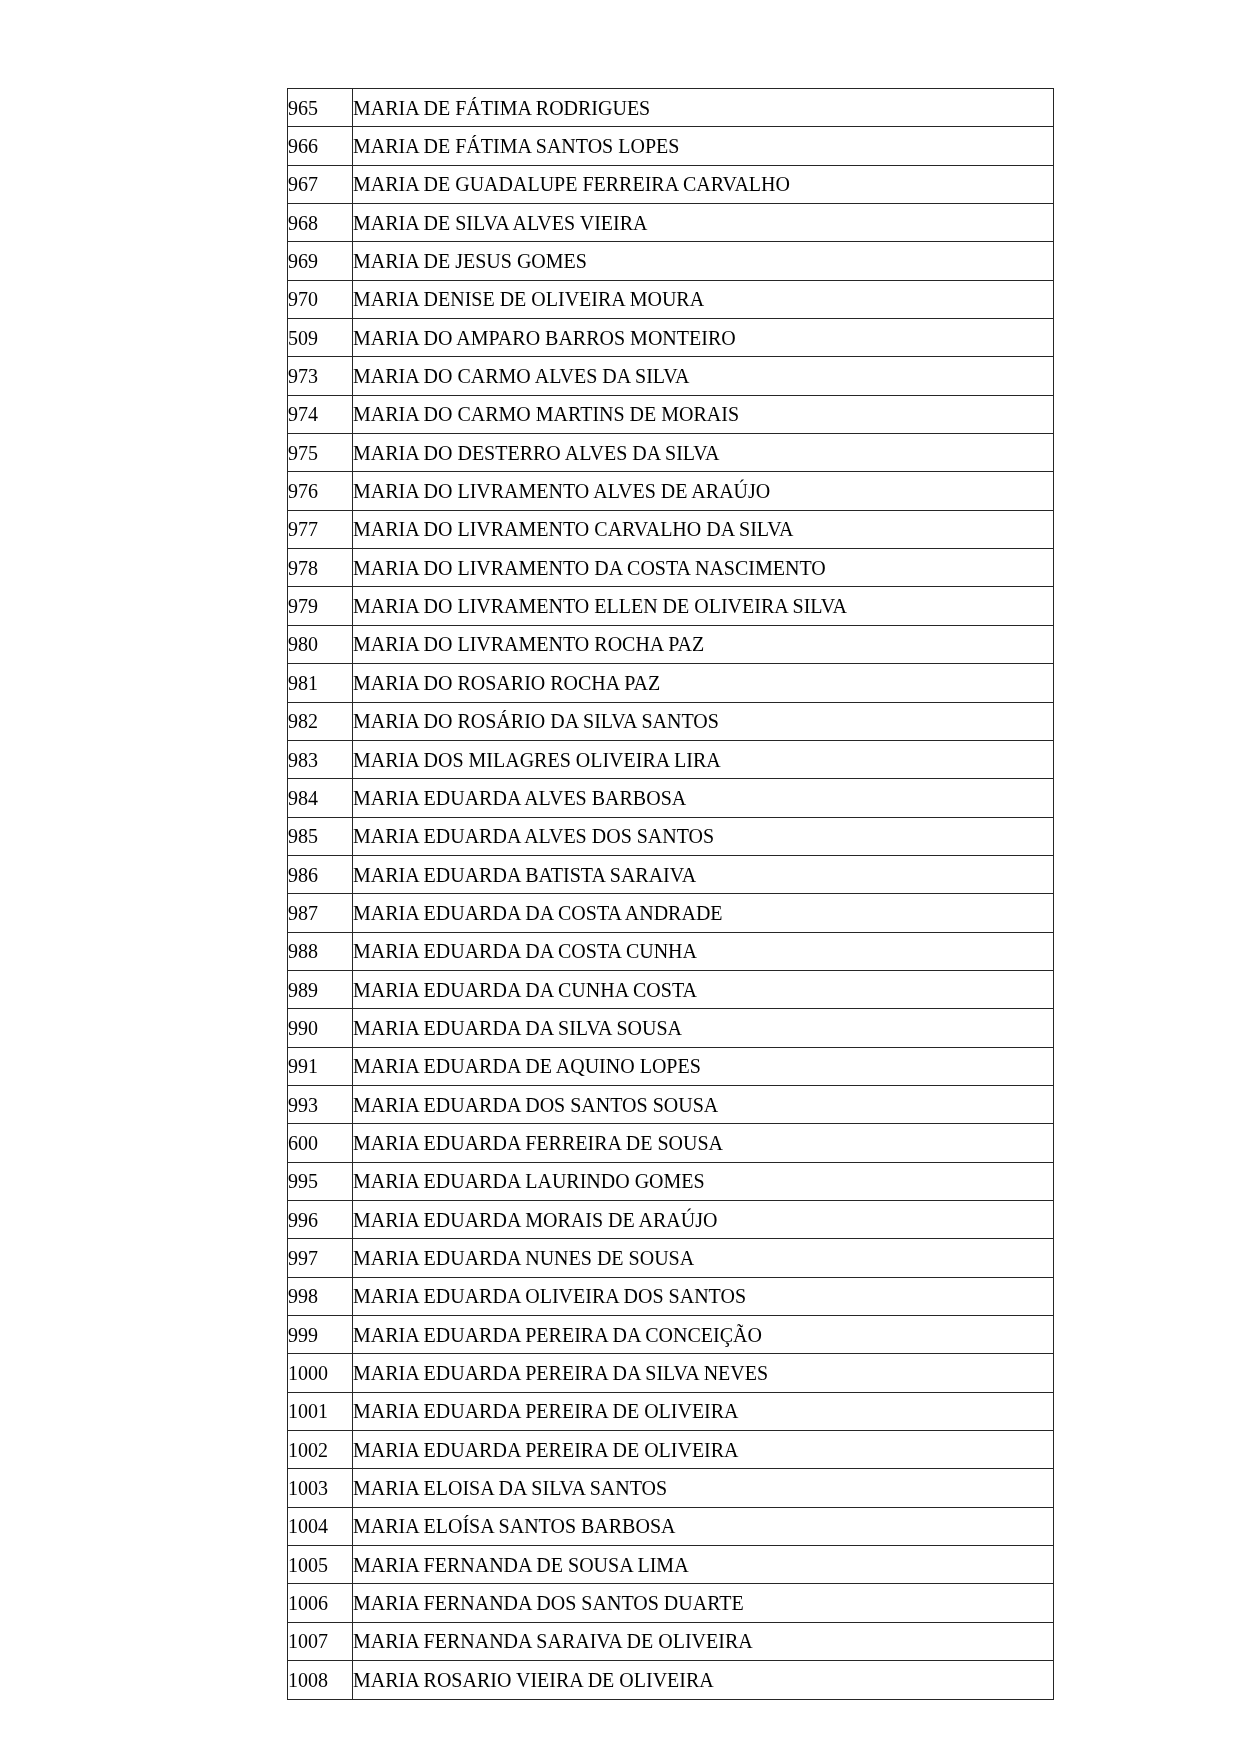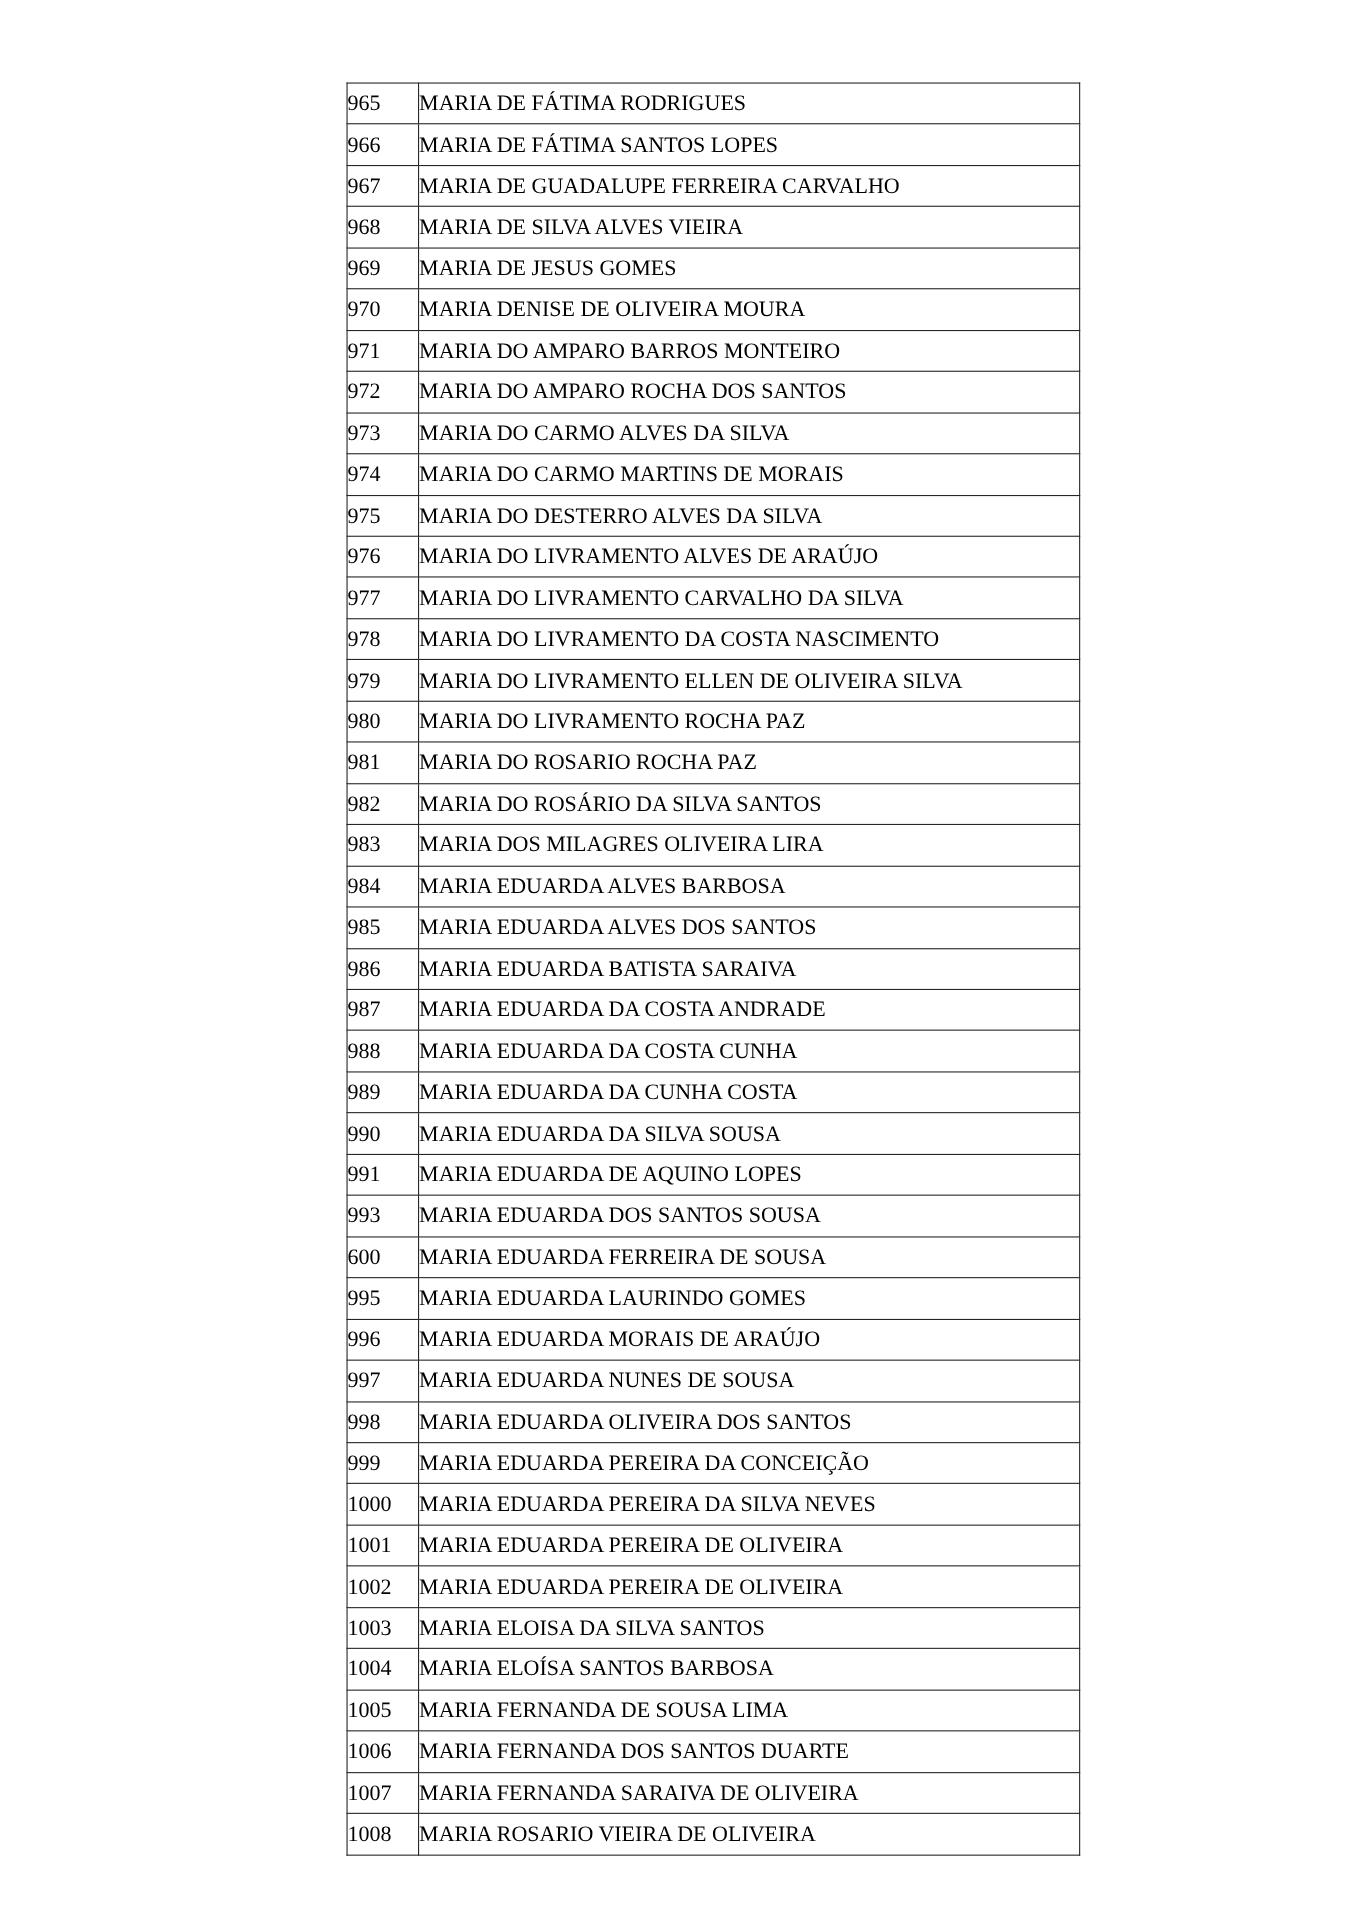--- a/index.html
+++ b/index.html
@@ -14,26 +14,25 @@
     font-family: "Liberation Serif", "DejaVu Serif", serif;
   }
   .page {
     position: absolute;
     inset: 0;
     background: #ffffff;
   }
   table.names-table {
     position: absolute;
     left: 287px;
-    top: 75px;
-    width: 667px;
+    top: 88px;
+    width: 767px;
     height: 1612px;
     border-collapse: collapse;
     table-layout: fixed;
-    margin-left: 28px;
   }
   table.names-table td {
     border: 1px solid #262626;
     color: #000000;
     font-size: 20px;
     line-height: 1.1;
     vertical-align: middle;
     padding: 0;
     white-space: nowrap;
     overflow: hidden;
@@ -77,28 +76,24 @@
           <td class="cell-number">969</td>
           <td class="cell-name">MARIA DE JESUS GOMES</td>
         </tr>
 
         <tr>
           <td class="cell-number">970</td>
           <td class="cell-name">MARIA DENISE DE OLIVEIRA MOURA</td>
         </tr>
 
         <tr>
-          <td class="cell-number">971</td>
+          <td class="cell-number">509</td>
           <td class="cell-name">MARIA DO AMPARO BARROS MONTEIRO</td>
         </tr>
 
-        <tr>
-          <td class="cell-number">972</td>
-          <td class="cell-name">MARIA DO AMPARO ROCHA DOS SANTOS</td>
-        </tr>
 
         <tr>
           <td class="cell-number">973</td>
           <td class="cell-name">MARIA DO CARMO ALVES DA SILVA</td>
         </tr>
 
         <tr>
           <td class="cell-number">974</td>
           <td class="cell-name">MARIA DO CARMO MARTINS DE MORAIS</td>
         </tr>

